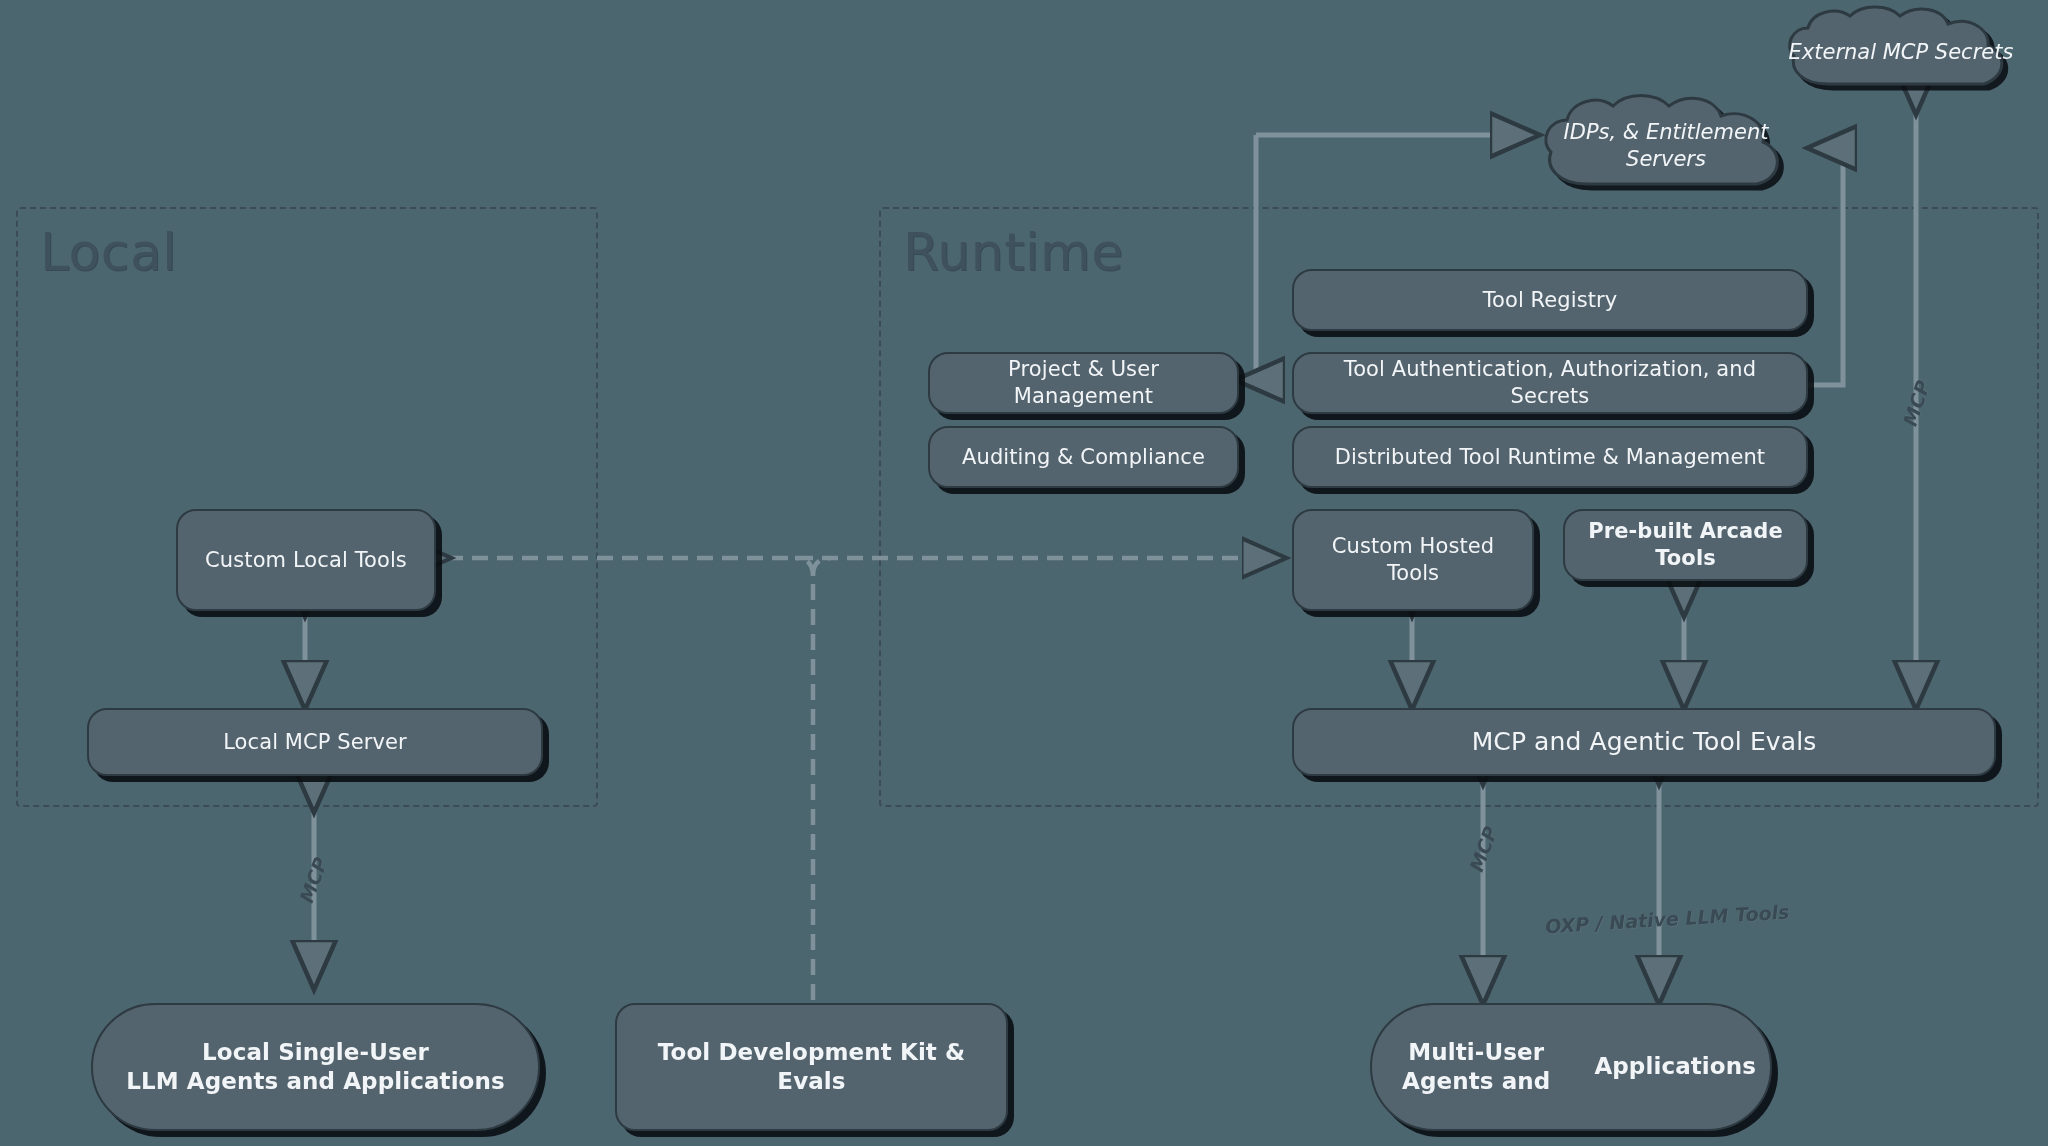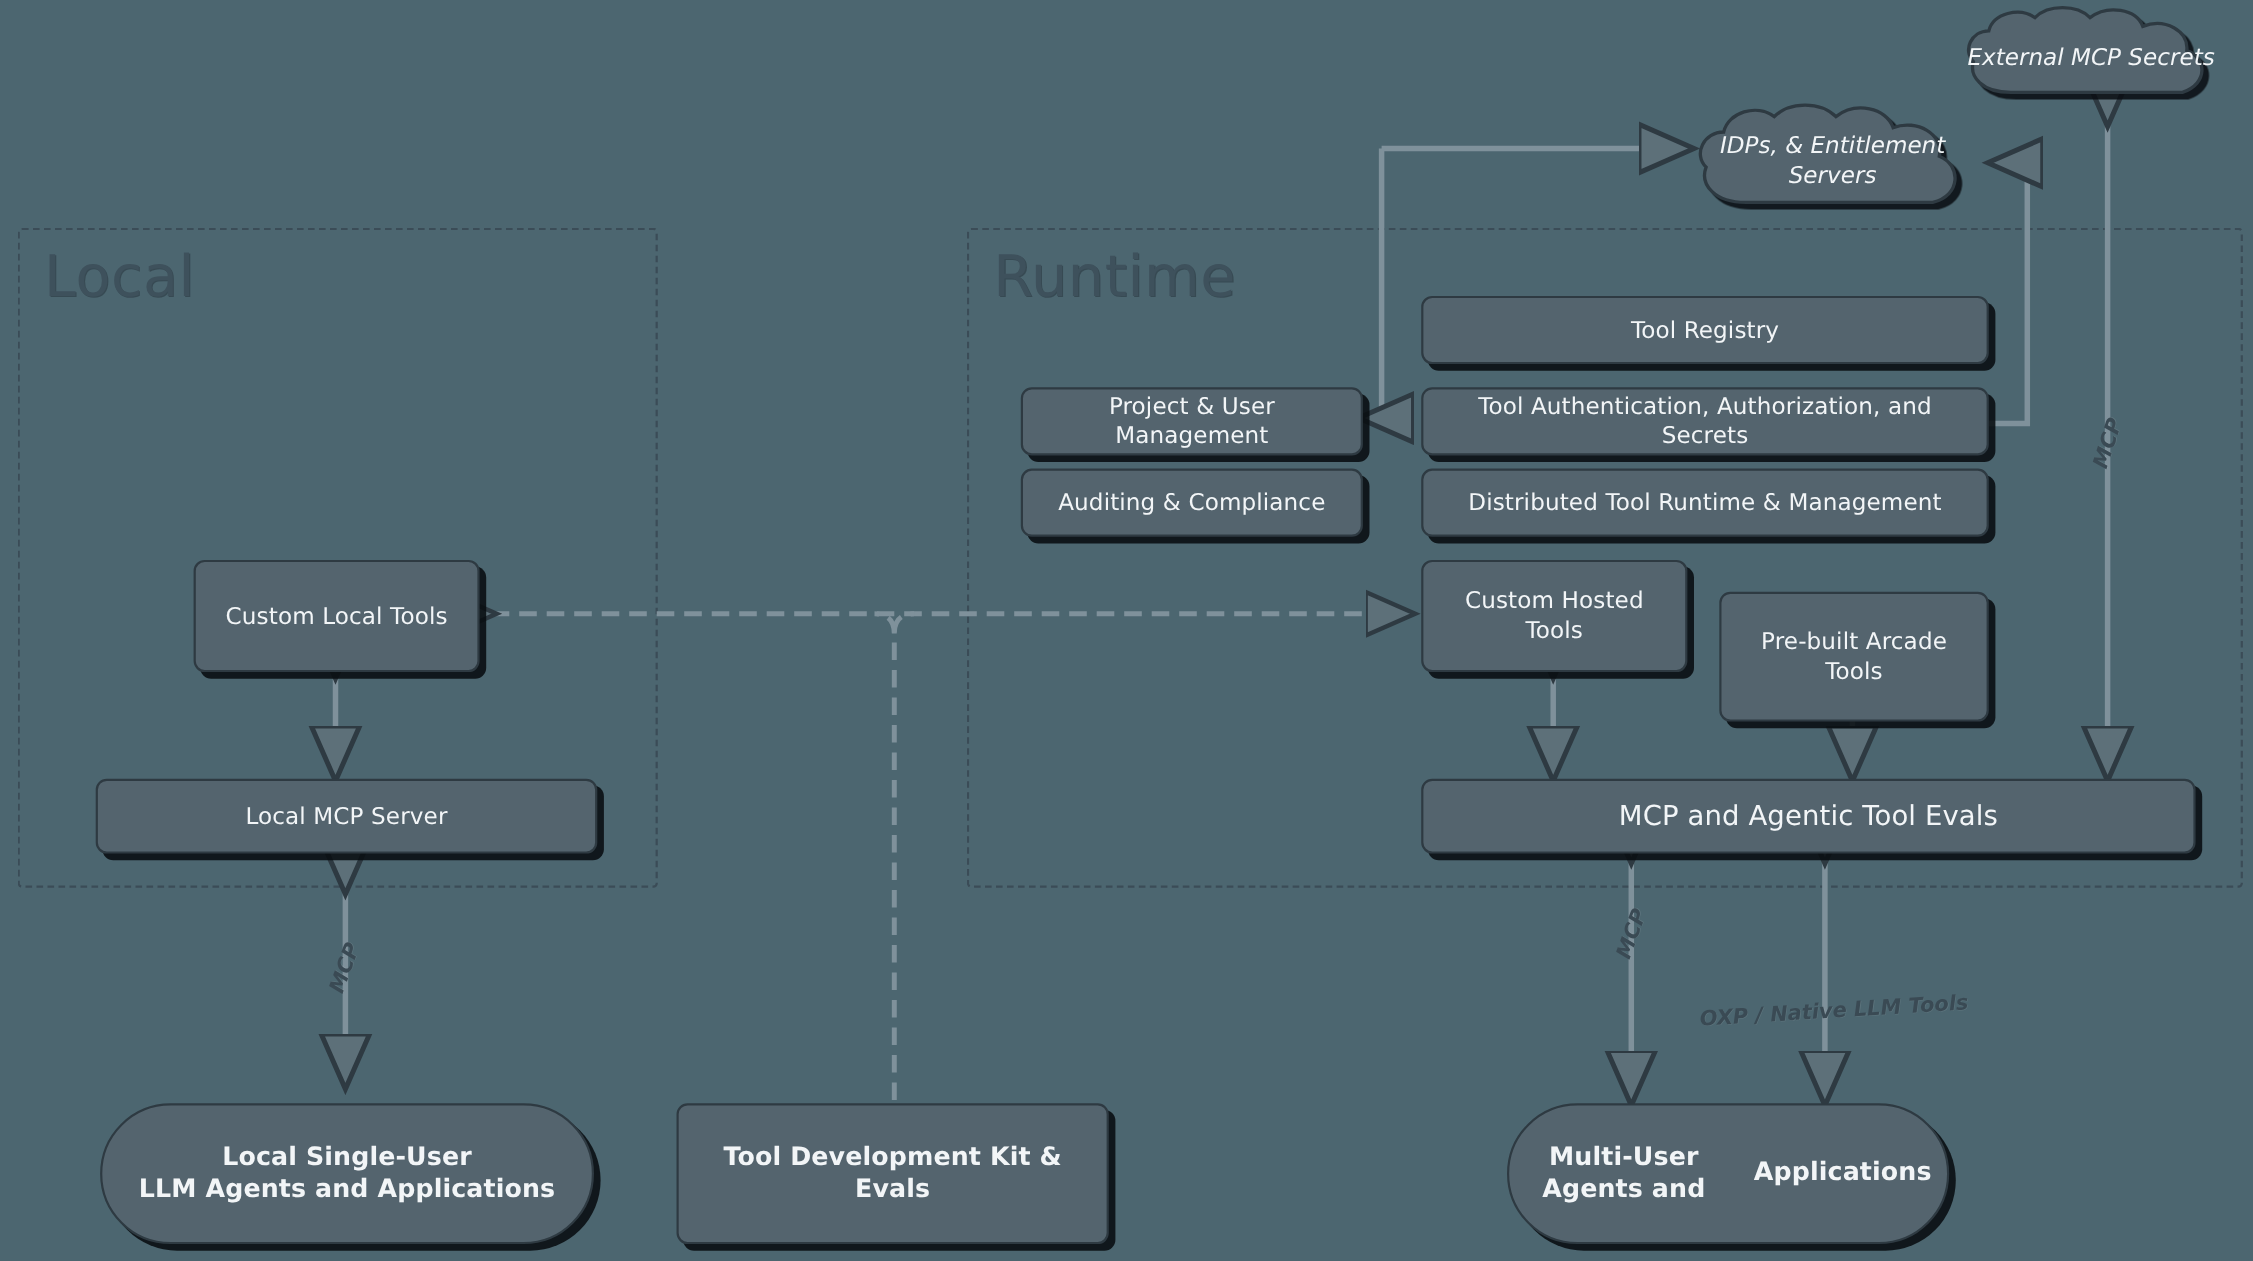--- a/index.html
+++ b/index.html
@@ -32,21 +32,21 @@
     border: 2px solid #2e3a42;
     box-shadow: 6px 6px 0 rgba(8,12,16,0.88);
     display: flex;
     align-items: center;
     justify-content: center;
     text-align: center;
     color: #f2f5f7;
     font-family: "DejaVu Sans", sans-serif;
     line-height: 1.28;
   }
-  .node.rect { border-radius: 10px; }
+  .node.rect { border-radius: 20px; }
   .node.stadium { border-radius: 999px; }
   .node .lbl {
     padding: 0 14px;
     font-size: 21px;
     letter-spacing: 0.1px;
   }
   .node.strong .lbl {
     font-weight: bold;
     font-size: 23px;
   }
@@ -207,21 +207,21 @@
   </div>
 
   <div class="node rect" style="left:1292px; top:426px; width:516px; height:62px;">
     <span class="lbl">Distributed Tool Runtime &amp; Management</span>
   </div>
 
   <div class="node rect" style="left:1292px; top:509px; width:242px; height:102px;">
     <span class="lbl">Custom Hosted Tools</span>
   </div>
 
-  <div class="node rect" style="left:1563px; top:538px; width:245px; height:118px;">
+  <div class="node rect" style="left:1563px; top:509px; width:245px; height:72px;font-weight:bold;">
     <span class="lbl">Pre-built Arcade Tools</span>
   </div>
 
   <div class="node rect engine" style="left:1292px; top:708px; width:704px; height:68px;">
     <span class="lbl">MCP and Agentic Tool Evals</span>
   </div>
 
   <div class="node stadium strong" style="left:1370px; top:1003px; width:402px; height:128px; flex-direction:row;">
     <span class="lbl">Multi-User Agents and</span>
     <span class="lbl">Applications</span>

